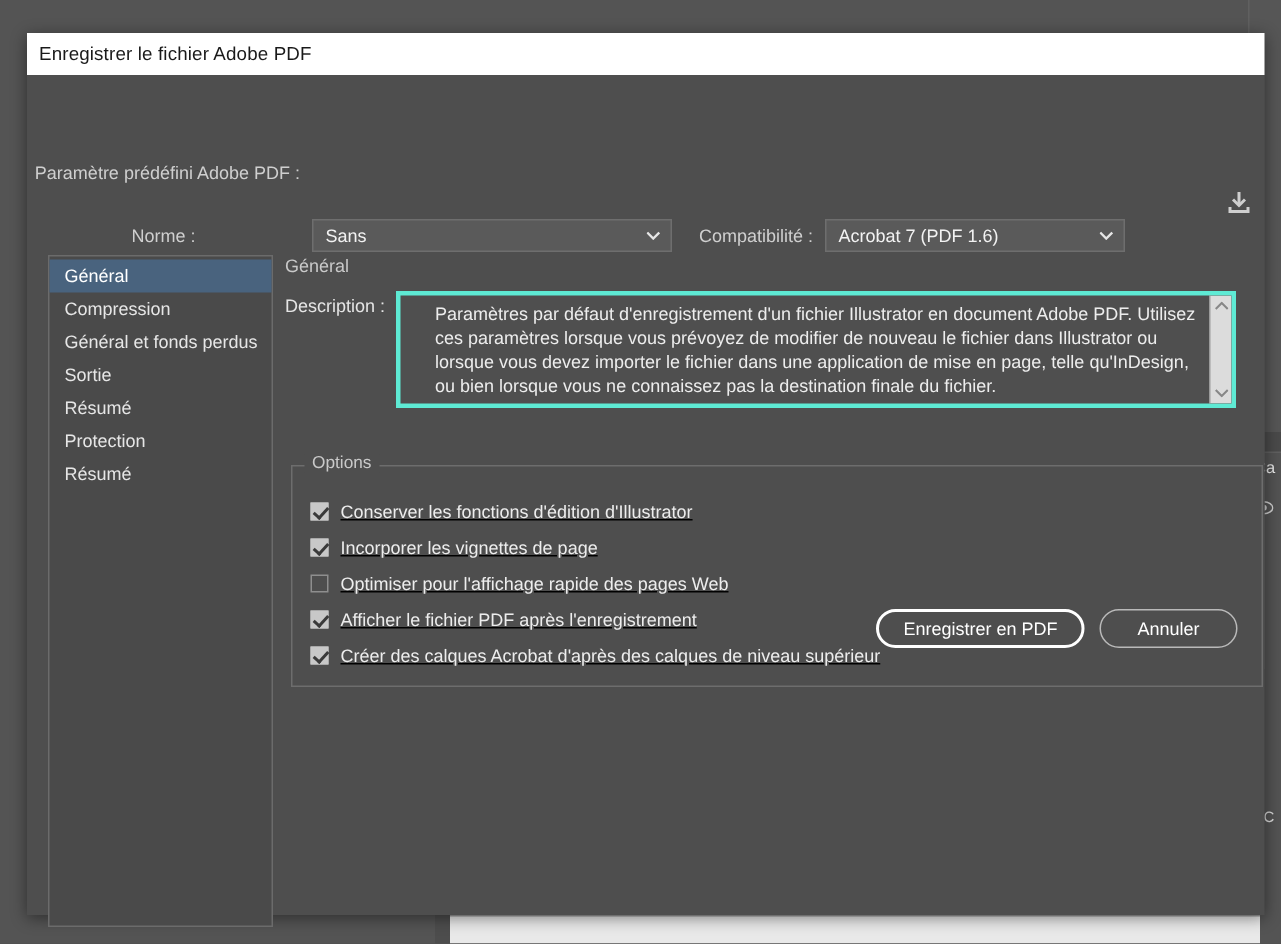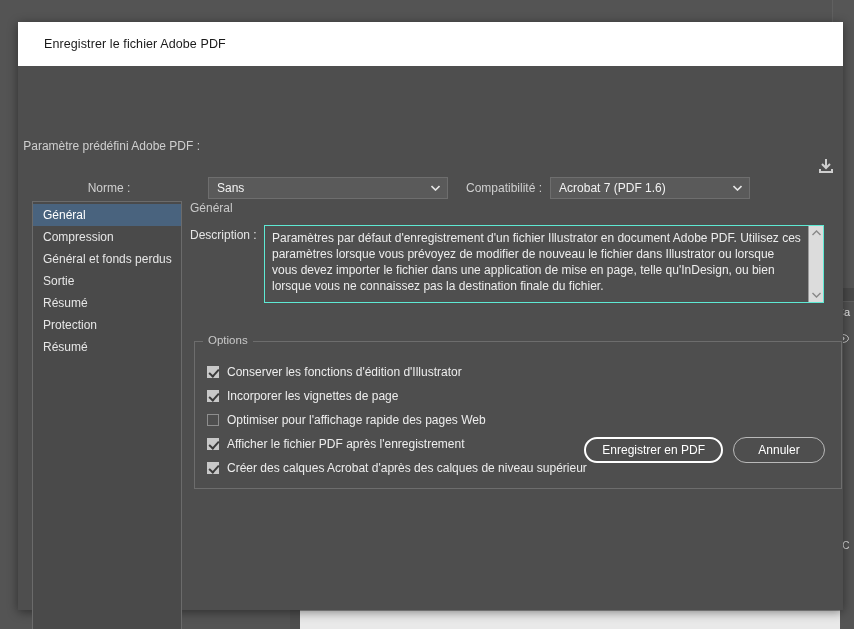--- a/index.html
+++ b/index.html
@@ -78,37 +78,36 @@
   
   #dialog {
     position: absolute;
     left: 18px; top: 22px;
     width: 825px; height: 588px;
     background: #4e4e4e;
     box-shadow: 0 2px 10px rgba(0,0,0,.45);
   }
 
   #titlebar {
-    height: 44px;
+    height: 28px;
     background: #ffffff;
     display: flex;
     align-items: center;
-    padding-left: 26px;
+    padding-left: 8px;
   }
   #titlebar-text {
     font-size: 12.5px;
     color: #1a1a1a;
     letter-spacing: .1px;
   }
 
   #dialog-body {
     position: relative;
     height: 396px;
     background: #4e4e4e;
-    margin-top: 15px;
   }
 
   
   .form-row {
     position: absolute;
     display: flex;
     align-items: center;
   }
   #row-preset { left: 0; top: 58px; width: 825px; }
   #preset-label {
@@ -211,22 +210,23 @@
     padding-top: 3px;
     font-size: 12px;
     color: #e5e5e5;
     white-space: nowrap;
   }
   #desc-box {
     position: relative;
     width: 560px;
     height: 78px;
     background: #4f4f4f;
-    border: 1px solid #5eead4;
+    border: 3px solid #5eead4;
     overflow: hidden;
+    padding-left: 16px;
   }
   #desc-text {
     padding: 4px 22px 4px 7px;
     font-size: 12px;
     line-height: 16px;
     color: #ededed;
   }
   #desc-scrollbar {
     position: absolute;
     right: 0; top: 0;
@@ -256,20 +256,21 @@
   #options-legend {
     position: absolute;
     left: 8px; top: -8px;
     background: #4e4e4e;
     padding: 0 5px;
     font-size: 11.5px;
     color: #c9c9c9;
   }
   #options-list {
     padding: 18px 0 0 12px;
+    text-decoration: underline;
   }
   .checkrow {
     display: flex;
     align-items: center;
     height: 24px;
     cursor: pointer;
   }
   .cbox {
     width: 12px; height: 12px;
     border: 1px solid #8e8e8e;

